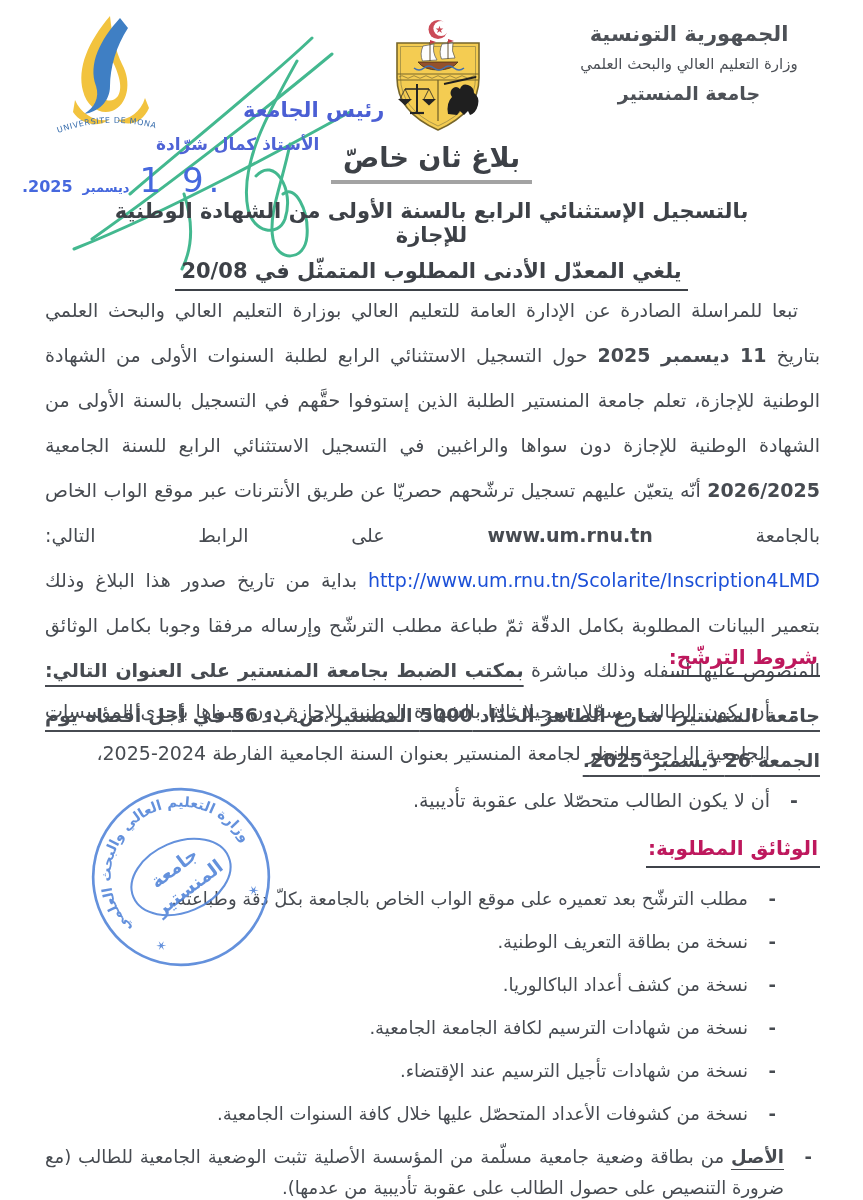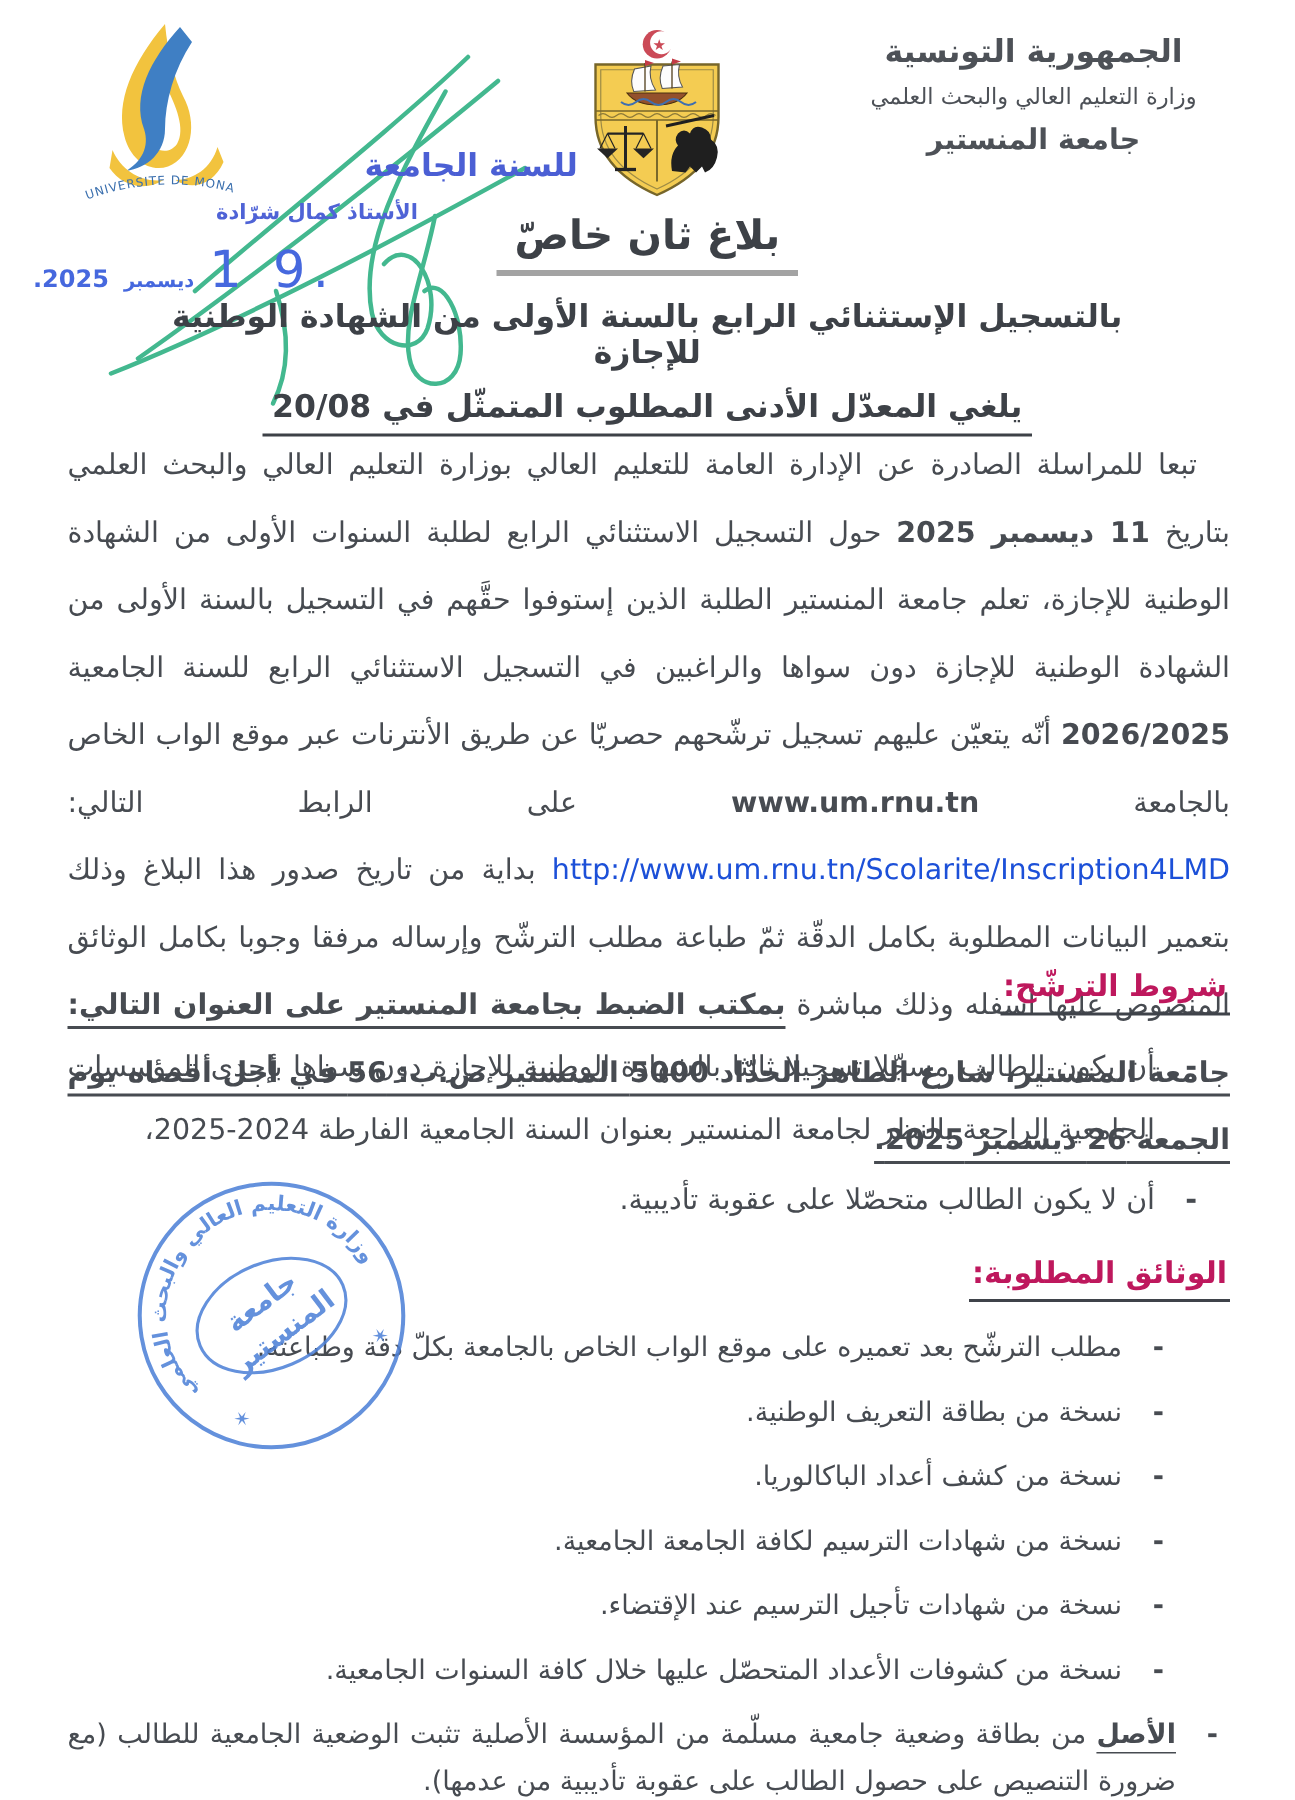--- a/index.html
+++ b/index.html
@@ -7,21 +7,21 @@
         font-family:"DejaVu Sans",sans-serif;color:#474b51;margin:0 auto;}
   
   .gov{position:absolute;top:22px;right:14px;width:320px;text-align:center;direction:rtl;color:#4d5157;}
   .gov-country{font-size:21px;font-weight:bold;letter-spacing:.5px;}
   .gov-ministry{font-size:15px;margin-top:9px;}
   .gov-univ{font-size:19px;font-weight:bold;margin-top:9px;}
   .emblem{position:absolute;left:386px;top:18px;}
   .uni-logo{position:absolute;left:46px;top:12px;}
   .signature{position:absolute;left:34px;top:26px;pointer-events:none;}
   .pres-title{position:absolute;left:243px;top:98px;font-size:21px;font-weight:bold;color:#4b5fd4;direction:rtl;}
-  .pres-name{position:absolute;left:144px;top:134px;font-size:14px;font-weight:bold;color:#4f63d6;direction:rtl;}
+  .pres-name{position:absolute;left:156px;top:134px;font-size:17px;font-weight:bold;color:#4f63d6;direction:rtl;}
   .date-stamp{position:absolute;left:22px;top:160px;display:flex;direction:ltr;align-items:baseline;gap:10px;color:#4668de;}
   .ds-year{font-size:16px;font-weight:bold;}
   .ds-month{font-size:13px;font-weight:bold;}
   .ds-day{font-size:34px;font-weight:normal;letter-spacing:5px;}
   
   .titles{position:absolute;top:142px;left:90px;right:90px;text-align:center;direction:rtl;color:#3d4147;}
   .t1{font-size:27px;font-weight:bold;}
   .t1 span{display:inline-block;border-bottom:4px solid #a3a3a3;padding:0 12px 7px;}
   .t2{margin-top:15px;font-size:21px;font-weight:bold;}
   .t3{margin-top:12px;font-size:21px;font-weight:bold;}
@@ -111,21 +111,21 @@
     <g fill="none" stroke="#2fb183" stroke-width="3" stroke-linecap="round" opacity="0.9">
       <path d="M298,28 C250,68 150,148 58,213"></path>
       <path d="M278,12 C230,58 142,128 96,168"></path>
       <path d="M263,35 C235,85 205,138 214,183 C219,206 244,212 251,193 C261,163 240,130 222,150"></path>
       <path d="M256,118 C248,158 234,188 239,213 C243,236 271,236 273,210 C275,184 261,158 249,168"></path>
       <path d="M40,223 C140,183 258,118 316,86"></path>
       <path d="M150,168 C160,198 158,223 148,243"></path>
     </g>
   </svg>
 
-  <div class="pres-title">للسنة الجامعة</div>
+  <div class="pres-title">رئيس الجامعة</div>
   <div class="pres-name">الأستاذ كمال شرّادة</div>
 
   <div class="date-stamp">
     <span class="ds-year">.2025</span>
     <span class="ds-month">ديسمبر</span>
     <span class="ds-day">1 9.</span>
   </div>
 
   <div class="titles">
     <div class="t1"><span>بلاغ ثان خاصّ</span></div>

